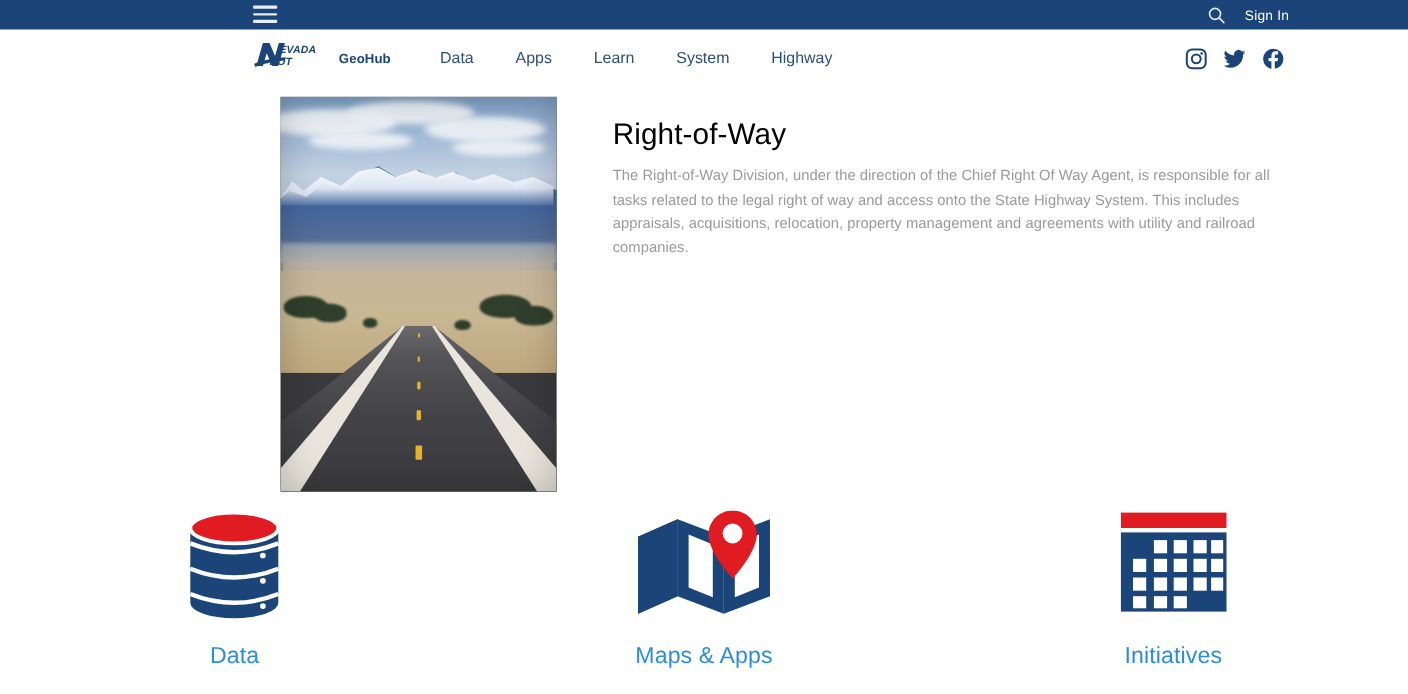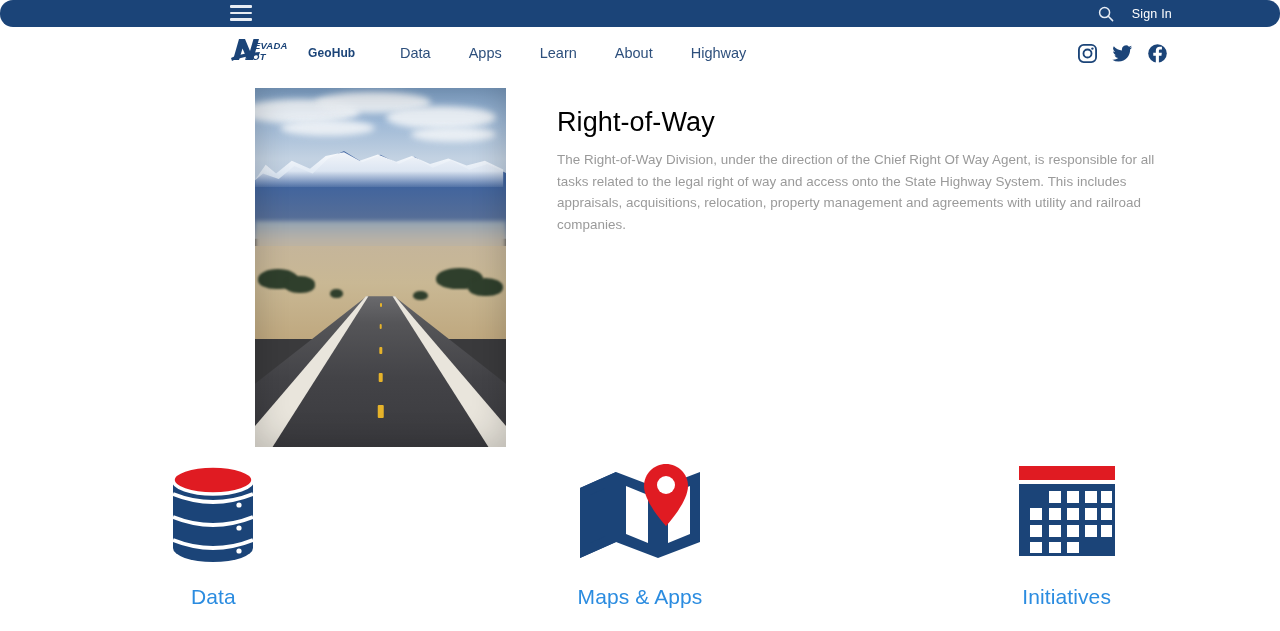--- a/index.html
+++ b/index.html
@@ -8,21 +8,21 @@
     background: #ffffff;
     font-family: "Liberation Sans", sans-serif;
     overflow: hidden;
   }
 
   
   .topbar {
     position: absolute; top: 0; left: 0;
     width: 1280px; height: 27px;
     background: #1b4478;
-    display: flex; align-items: center; border-radius: 13px;
+    display: flex; align-items: center;
   }
   .hamburger {
     position: absolute; left: 230px; top: 3px;
     width: 22px; height: 20px;
     display: flex; flex-direction: column; justify-content: center; gap: 4px;
     cursor: pointer;
   }
   .hamburger span {
     display: block; height: 2.5px; width: 22px;
     background: #e8edf4; border-radius: 1px;
@@ -211,21 +211,21 @@
         </g>
       </svg>
     </span>
     <span class="brand-name">GeoHub</span>
   </div>
 
   <div class="nav-links">
     <a href="#">Data</a>
     <a href="#">Apps</a>
     <a href="#">Learn</a>
-    <a href="#">About</a>
+    <a href="#">System</a>
     <a href="#">Highway</a>
   </div>
 
   <div class="social-block">
     <span class="social-ic">
       <svg width="21" height="21" viewBox="0 0 24 24" aria-hidden="true">
         <rect x="2.2" y="2.2" width="19.6" height="19.6" rx="5.4" fill="none" stroke="#1b4478" stroke-width="2.1"></rect>
         <circle cx="12" cy="12" r="4.6" fill="none" stroke="#1b4478" stroke-width="2.1"></circle>
         <circle cx="17.6" cy="6.4" r="1.35" fill="#1b4478"></circle>
       </svg>

